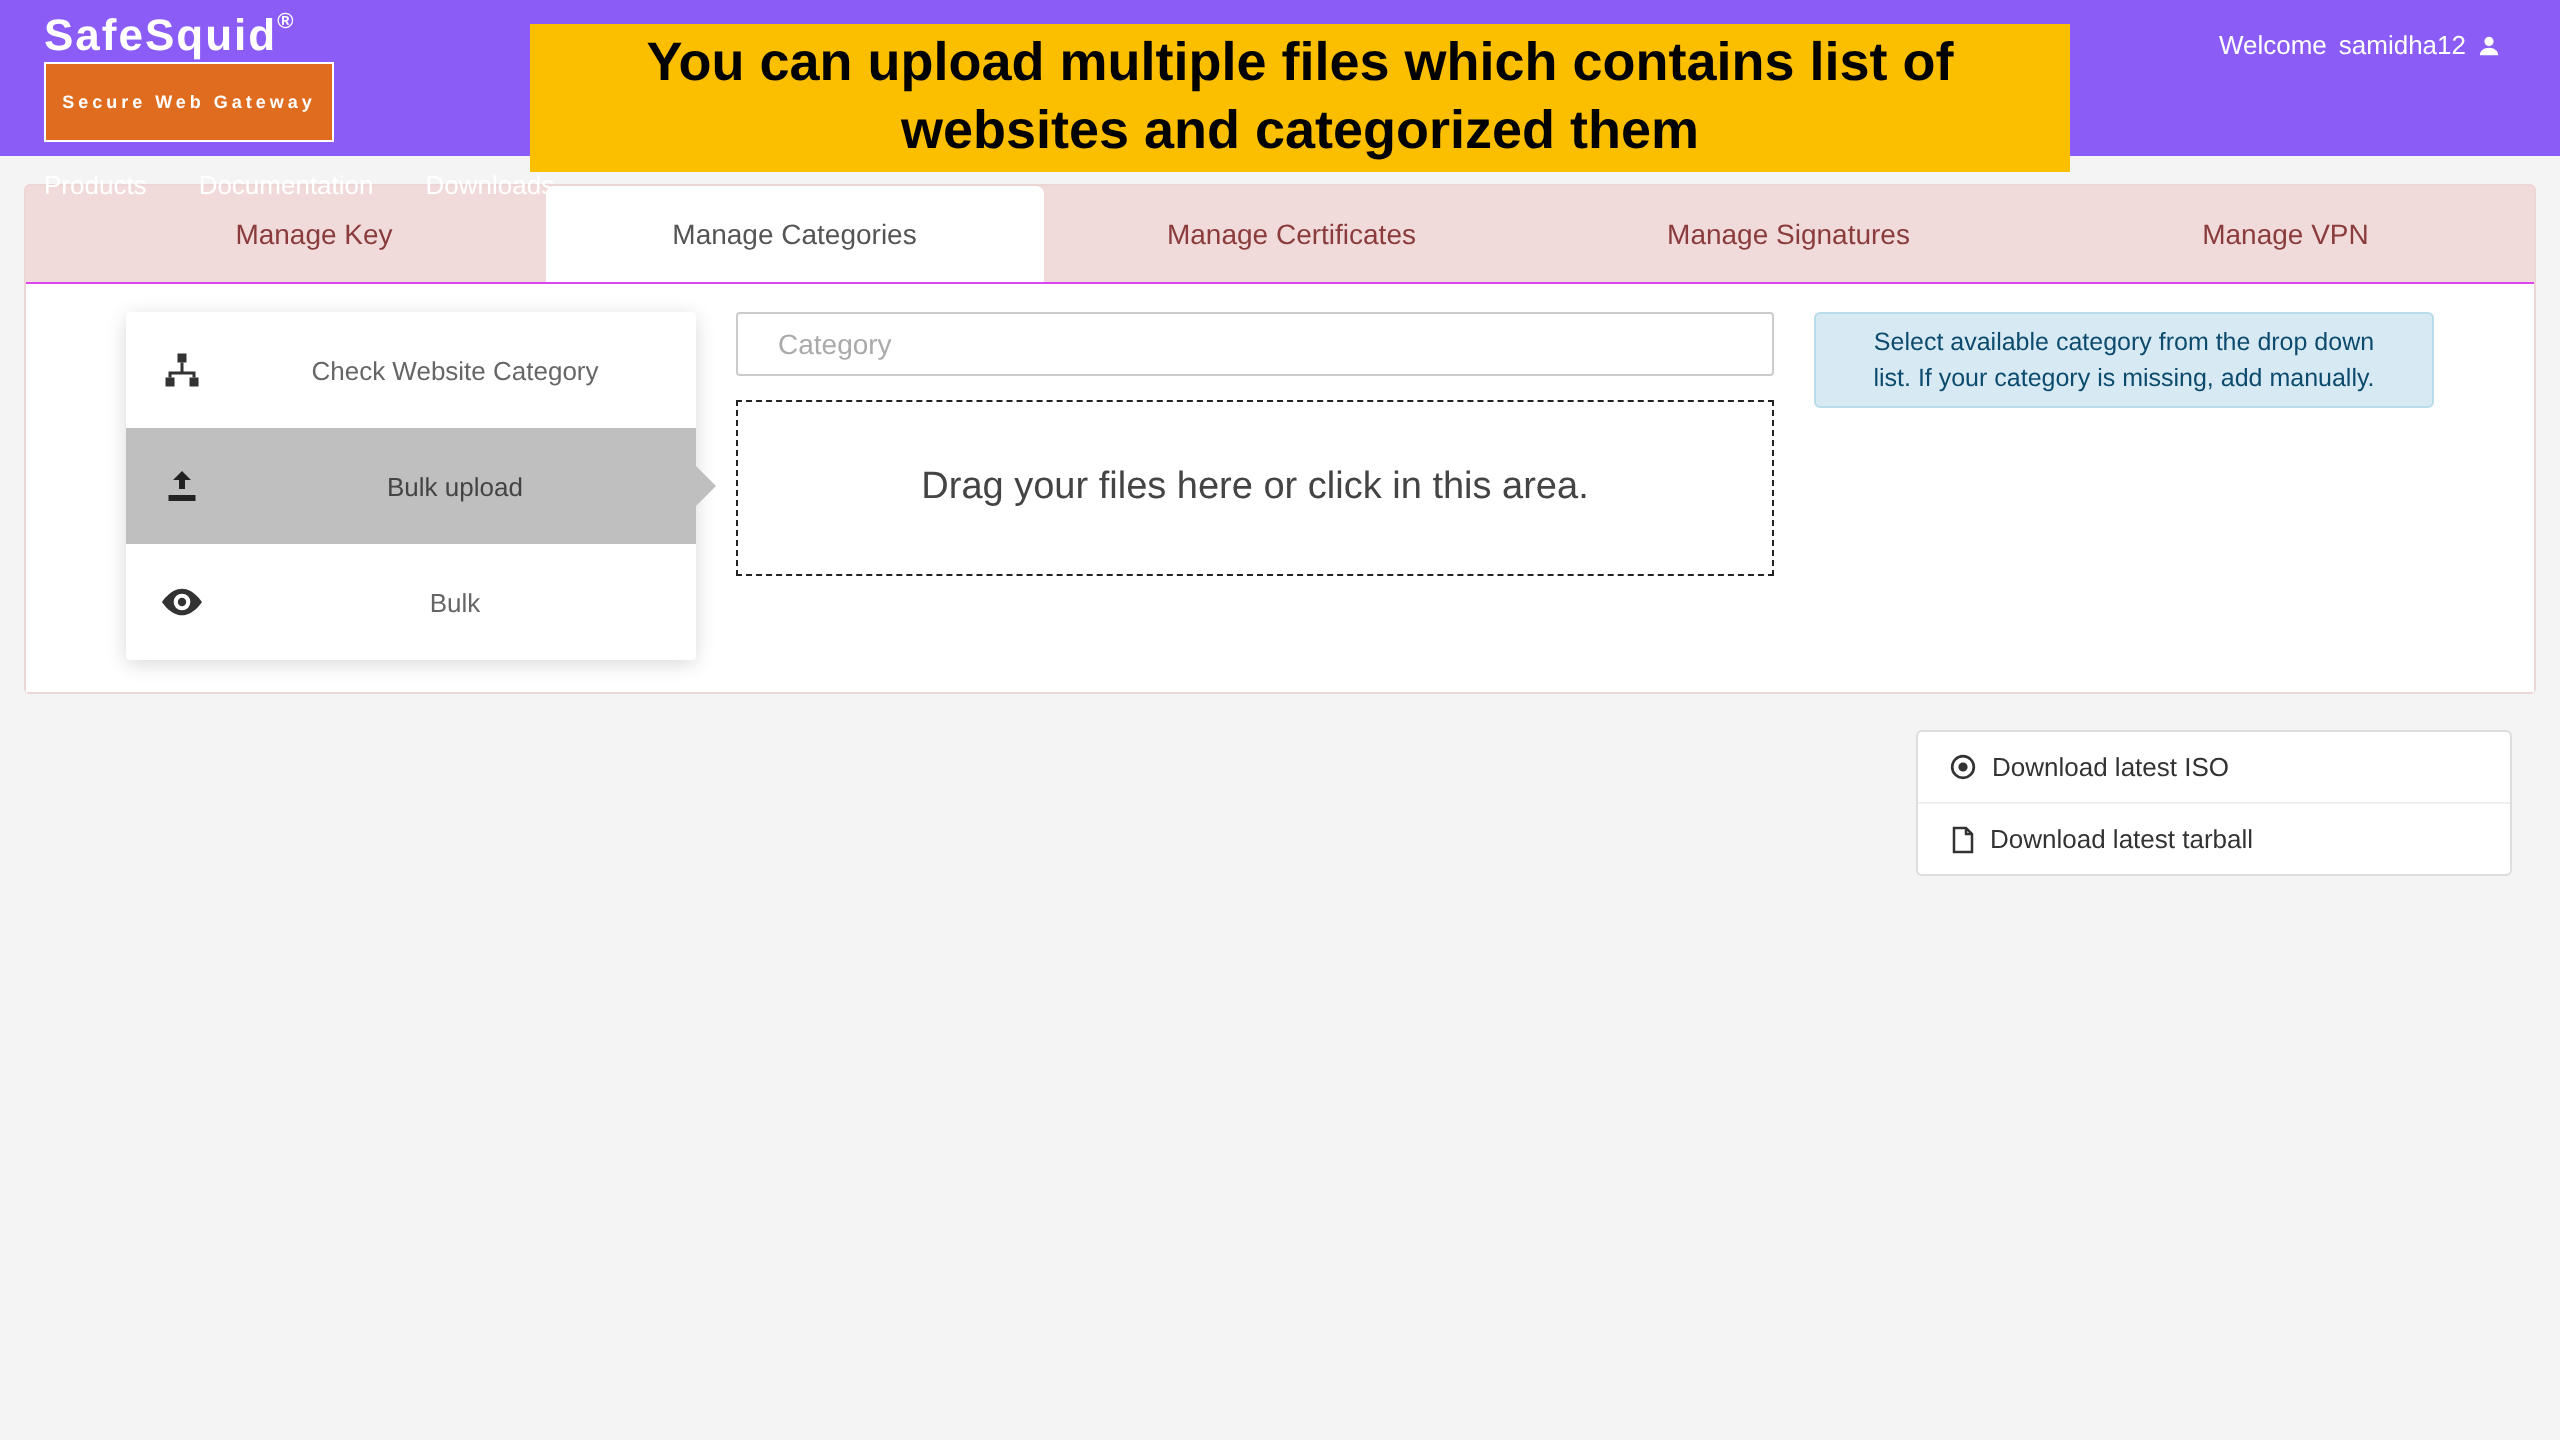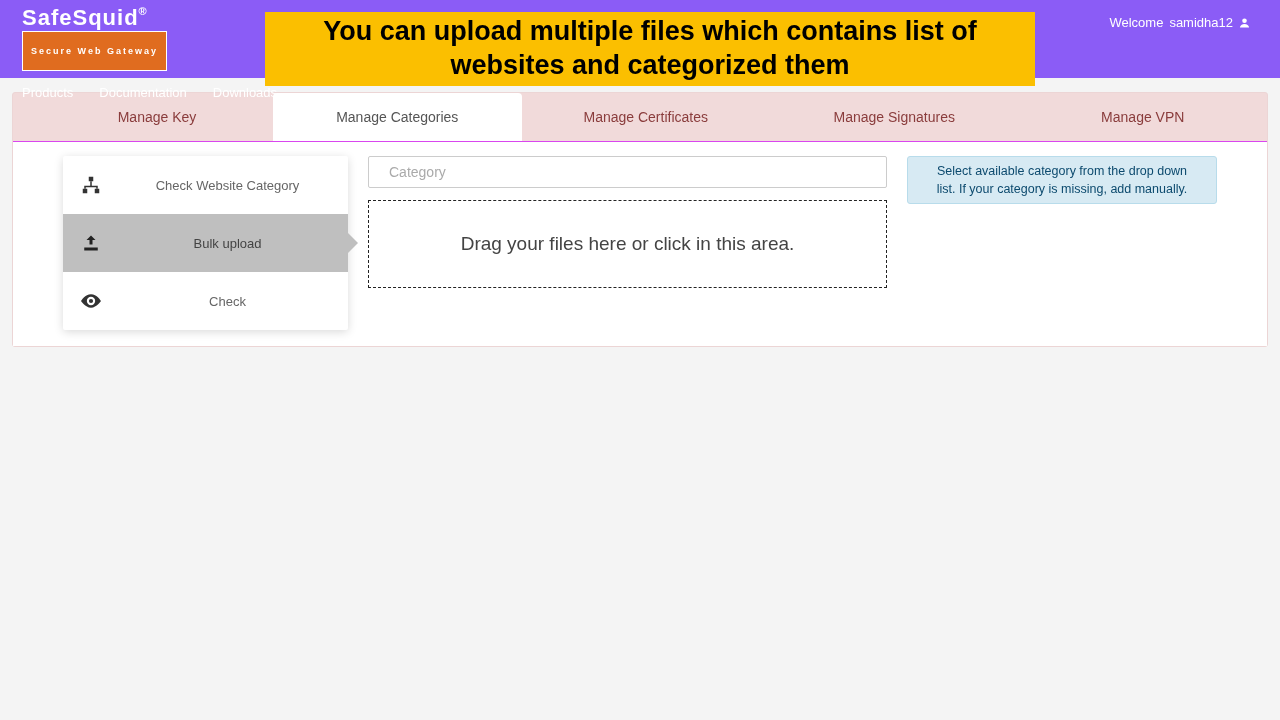--- a/index.html
+++ b/index.html
@@ -117,30 +117,50 @@
           </span>
           <span class="label">Bulk upload</span>
         </div>
         <div class="sm-item">
           <span class="icon">
             <svg width="20" height="14" viewBox="0 0 24 16" fill="#333">
                 <path d="M12 0C5 0 0 8 0 8s5 8 12 8 12-8 12-8S19 0 12 0zm0 13a5 5 0 110-10 5 5 0 010 10z"></path>
                 <circle cx="12" cy="8" r="2.5"></circle>
               </svg>
           </span>
-          <span class="label">Check</span>
+          <span class="label">Bulk</span>
         </div>
       </div>
 
       <div class="center">
         <input class="cat-input" type="text" placeholder="Category" style="">
         <div class="dropzone">
           <span>Drag your files here or click in this area.</span>
         </div>
       </div>
 
       <div class="info">
         <div class="info-box">Select available category from the drop down list. If your category is missing, add manually.</div>
       </div>
     </div>
   </div>
 
+  <div class="downloads">
+    <div class="dl-item">
+      <span>
+        <svg width="13" height="13" viewBox="0 0 24 24" fill="none" stroke="#333" stroke-width="2.5">
+            <circle cx="12" cy="12" r="10"></circle>
+            <circle cx="12" cy="12" r="3" fill="#333"></circle>
+          </svg>
+      </span>
+      <span>Download latest ISO</span>
+    </div>
+    <div class="dl-item">
+      <span>
+        <svg width="12" height="14" viewBox="0 0 24 28" fill="none" stroke="#333" stroke-width="2.5">
+            <path d="M4 2h12l6 6v18H4z"></path>
+            <path d="M16 2v6h6"></path>
+          </svg>
+      </span>
+      <span>Download latest tarball</span>
+    </div>
+  </div>
 </div>
 
 </body></html>

